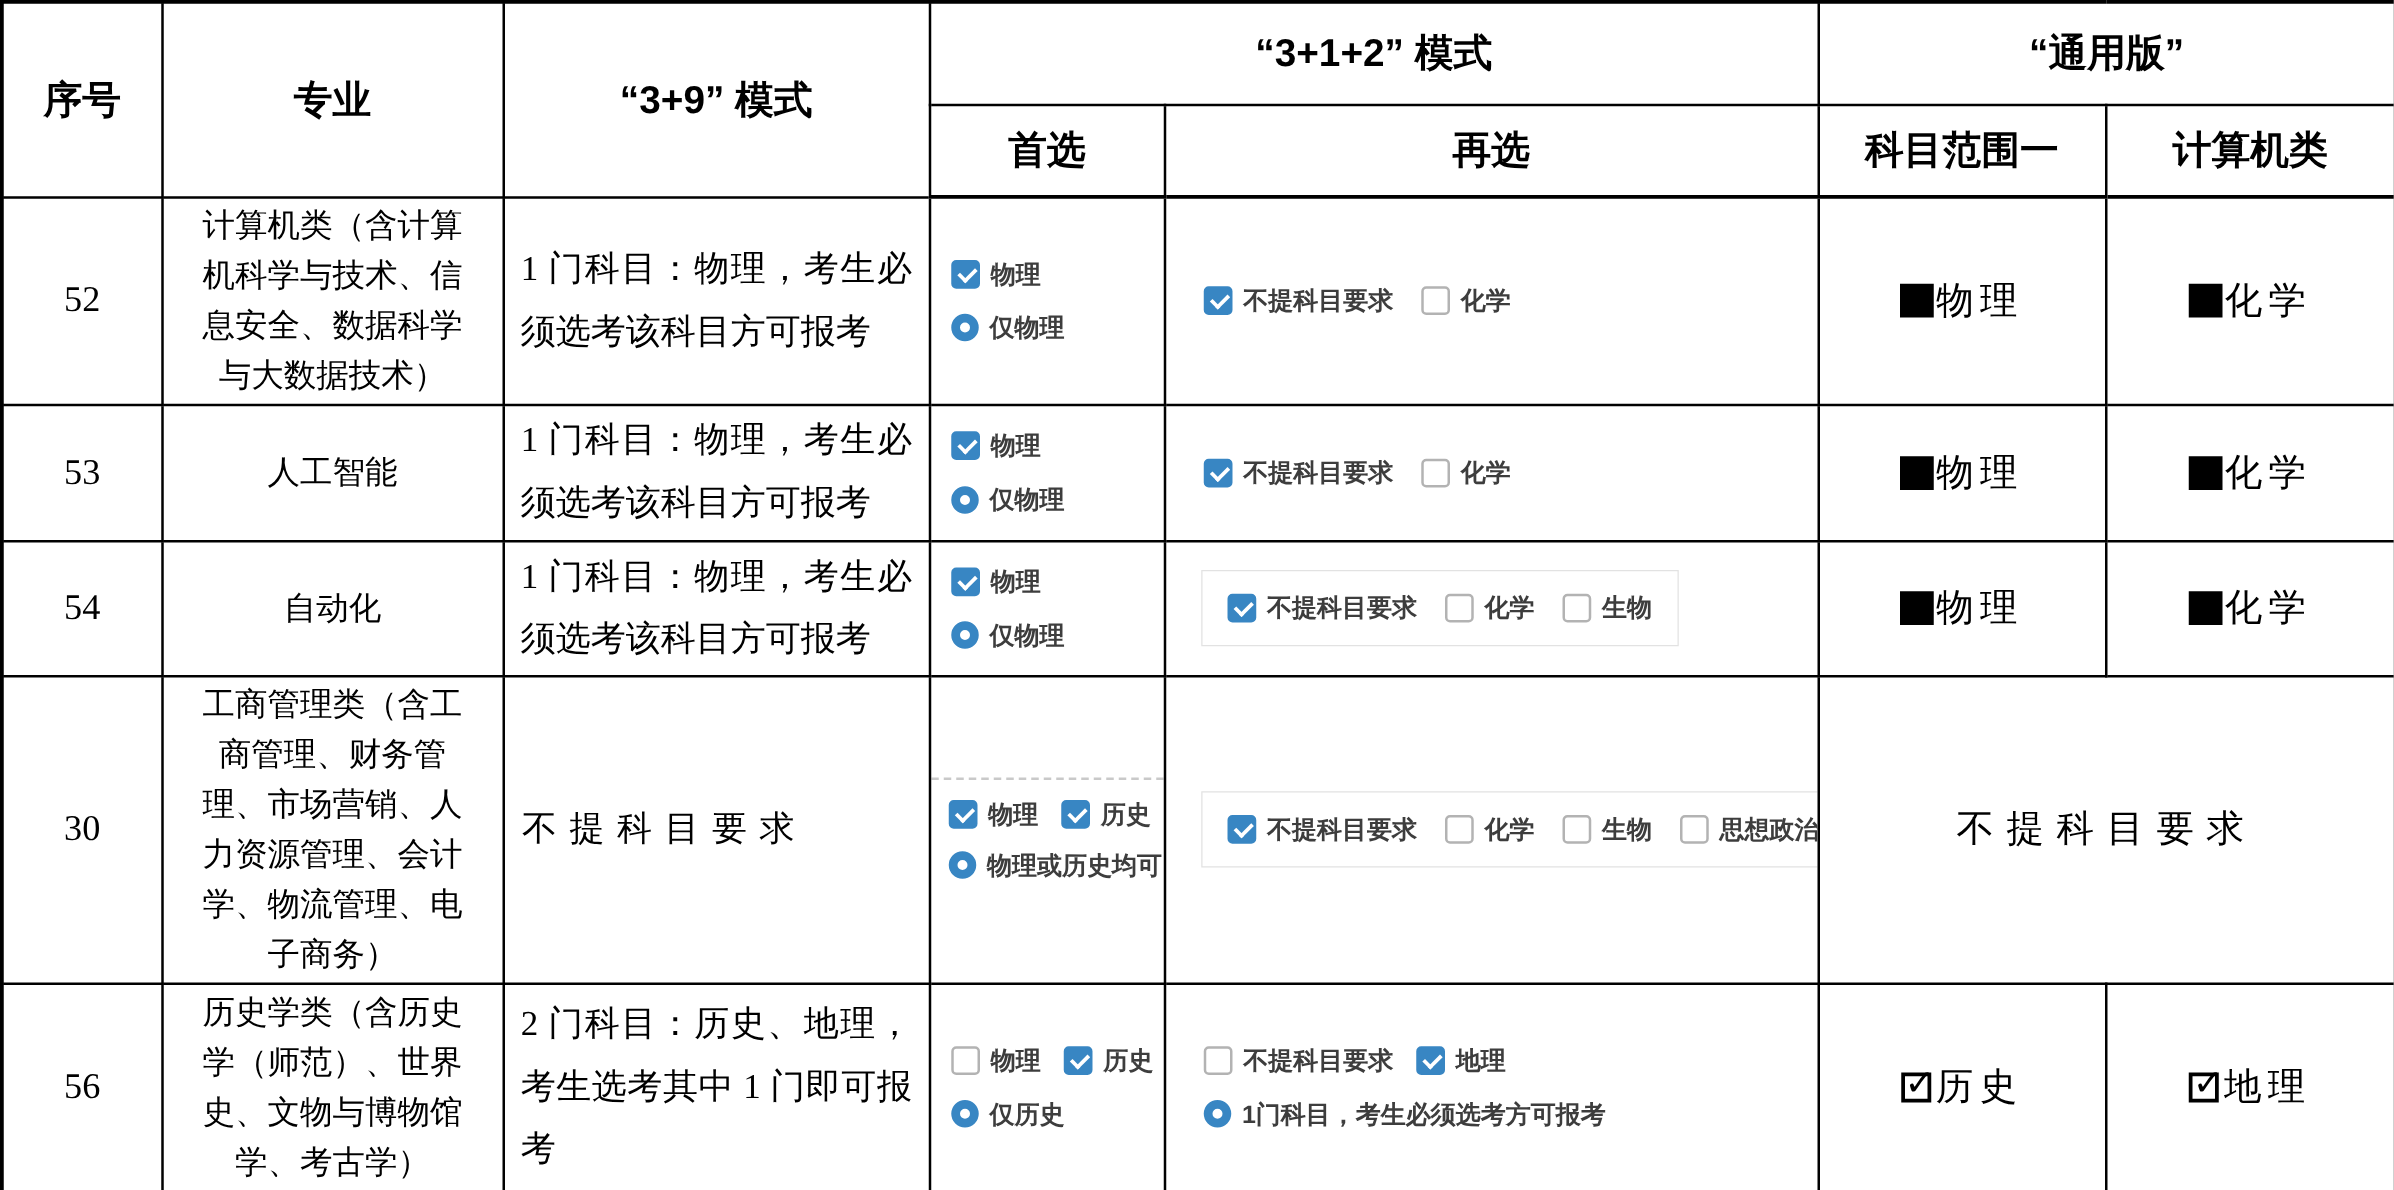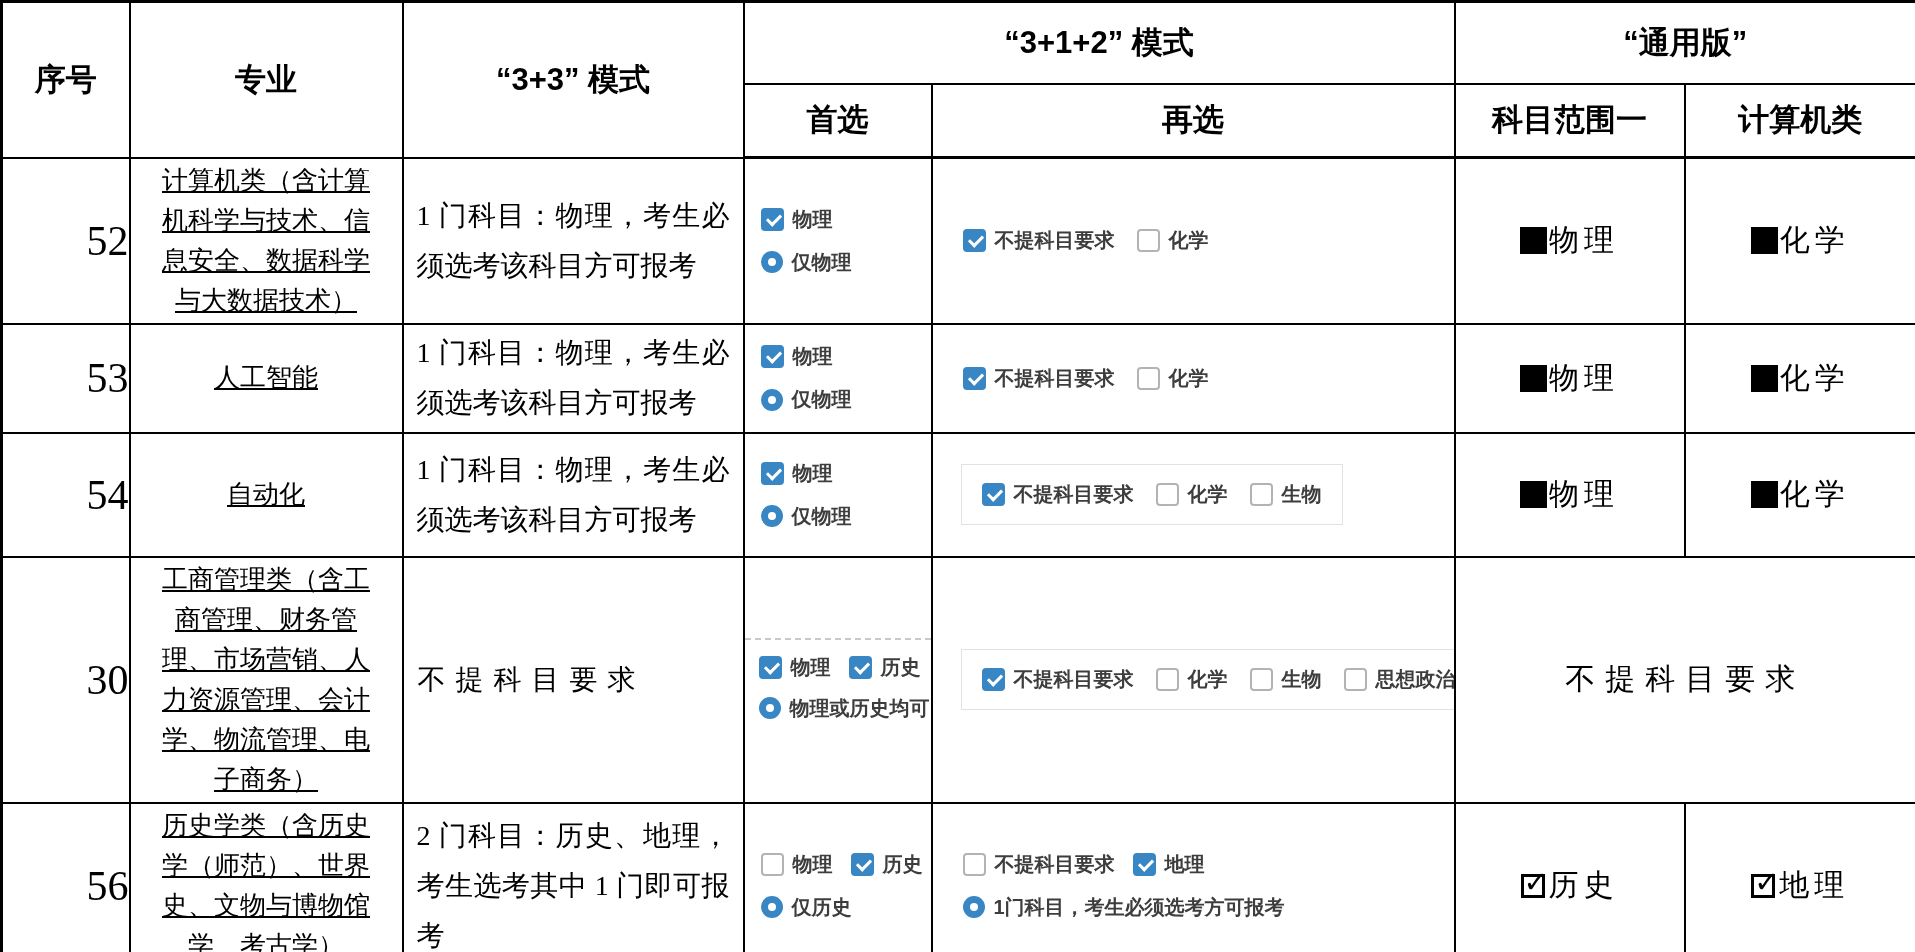--- a/index.html
+++ b/index.html
@@ -7,22 +7,22 @@
   .page { width:1915px; height:952px; background:#fff; position:relative; }
   table { border-collapse:collapse; table-layout:fixed; width:1915px; height:952px; }
   td { border:2px solid #000; vertical-align:middle; overflow:hidden; }
   table { border:3px solid #000; }
   tr.h2 td { border-bottom:3px solid #000; }
 
   
   .hcell { font-family:"Liberation Sans", sans-serif; font-weight:700; font-size:31px; text-align:center; }
 
   
-  .seq   { font-size:42px; text-align:right; }
-  .major { font-size:26px; line-height:40px; text-align:center; padding:2px 24px;text-decoration:underline; }
+  .seq   { font-size:29px; text-align:center; }
+  .major { font-size:26px; line-height:40px; text-align:center; padding:2px 24px; }
   .m33   { font-size:28px; line-height:50px; text-align:justify; padding:2px 13px; }
   .m33-single { font-size:28px; letter-spacing:10px; padding-left:14px; text-align:left; }
 
   
   .witem { display:inline-flex; align-items:center; }
   .wlabel { font-family:"Liberation Sans", sans-serif; font-weight:700; font-size:20px; color:#3d3d3d; margin-left:9px; white-space:nowrap; }
   .cb { width:23px; height:23px; border-radius:4px; background:#fff; border:2px solid #b3b3b3; position:relative; flex:0 0 auto; }
   .cb.checked { background:#3886c3; border:2px solid #3886c3; }
   .cb.checked::after { content:""; position:absolute; left:4px; top:4px; width:11px; height:6px;
        border-left:3px solid #fff; border-bottom:3px solid #fff; transform:rotate(-45deg); }
@@ -59,21 +59,21 @@
     <col style="width:188px">
         <col style="width:523px">
         <col style="width:230px">
         <col style="width:232px">
   </colgroup>
 
   <tbody>
         <tr class="h1" style="height:82px">
     <td rowspan="2" class="hcell">序号</td>
     <td rowspan="2" class="hcell">专业</td>
-    <td rowspan="2" class="hcell">“3+3” 模式</td>
+    <td rowspan="2" class="hcell">“3+9” 模式</td>
     <td colspan="2" class="hcell">“3+1+2” 模式</td>
     <td colspan="2" class="hcell">“通用版”</td>
   </tr>
   <tr class="h2" style="height:74px">
     <td class="hcell">首选</td>
     <td class="hcell">再选</td>
     <td class="hcell">科目范围一</td>
     <td class="hcell">计算机类</td>
   </tr>
 
@@ -154,21 +154,21 @@
             </div>
           </td>
     <td>
             <div class="gen">
               <span class="sq"></span>
               <span>化学</span>
             </div>
           </td>
   </tr>
 
-  <tr style="height:124px">
+  <tr style="height:108px">
     <td class="seq">54</td>
     <td class="major">自动化</td>
     <td class="m33">1 门科目：物理，考生必须选考该科目方可报考</td>
     <td>
       <div class="fc-col">
         <span class="witem">
                 <span class="cb checked"></span>
                 <span class="wlabel">物理</span>
               </span>
         <span class="witem">

